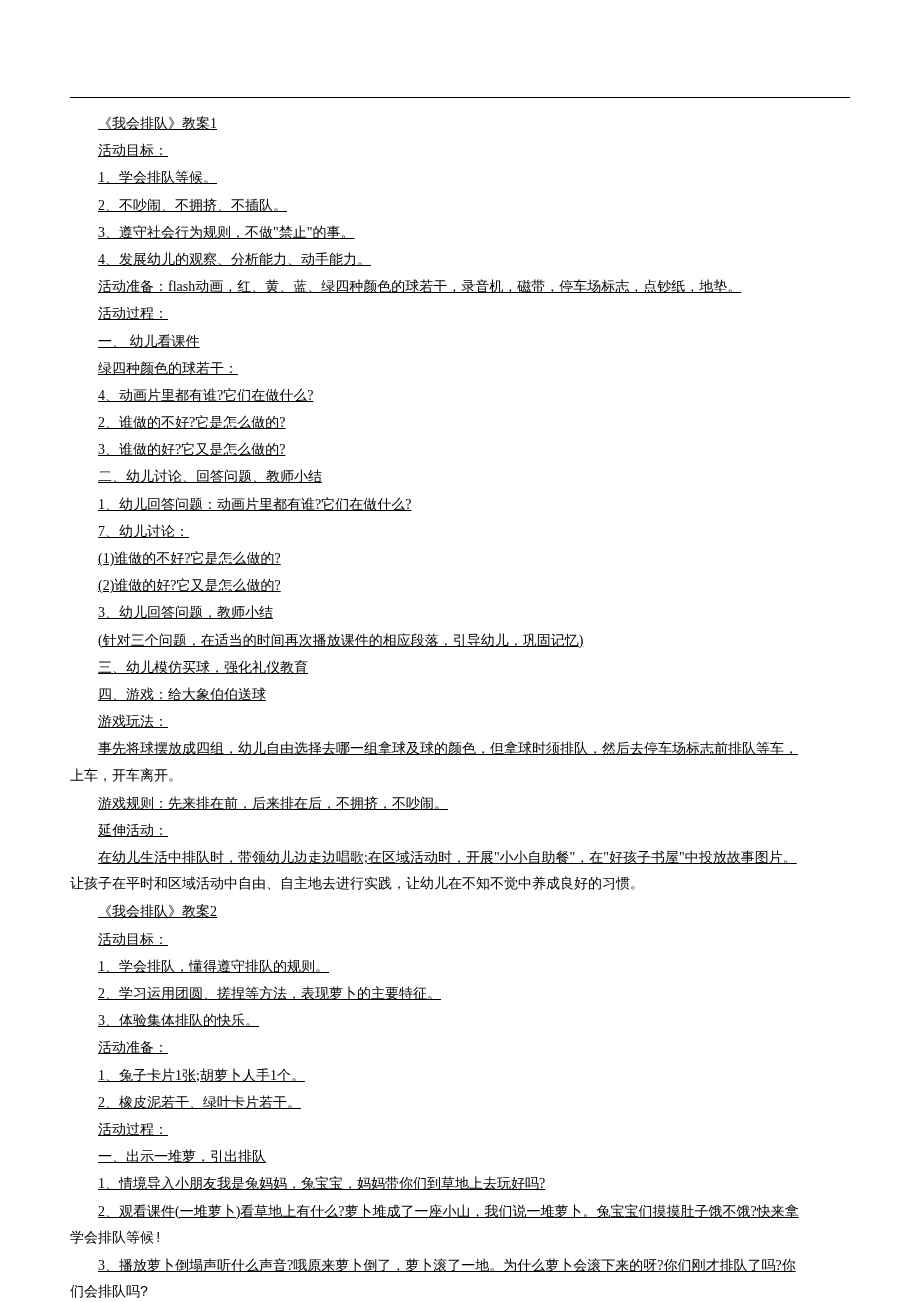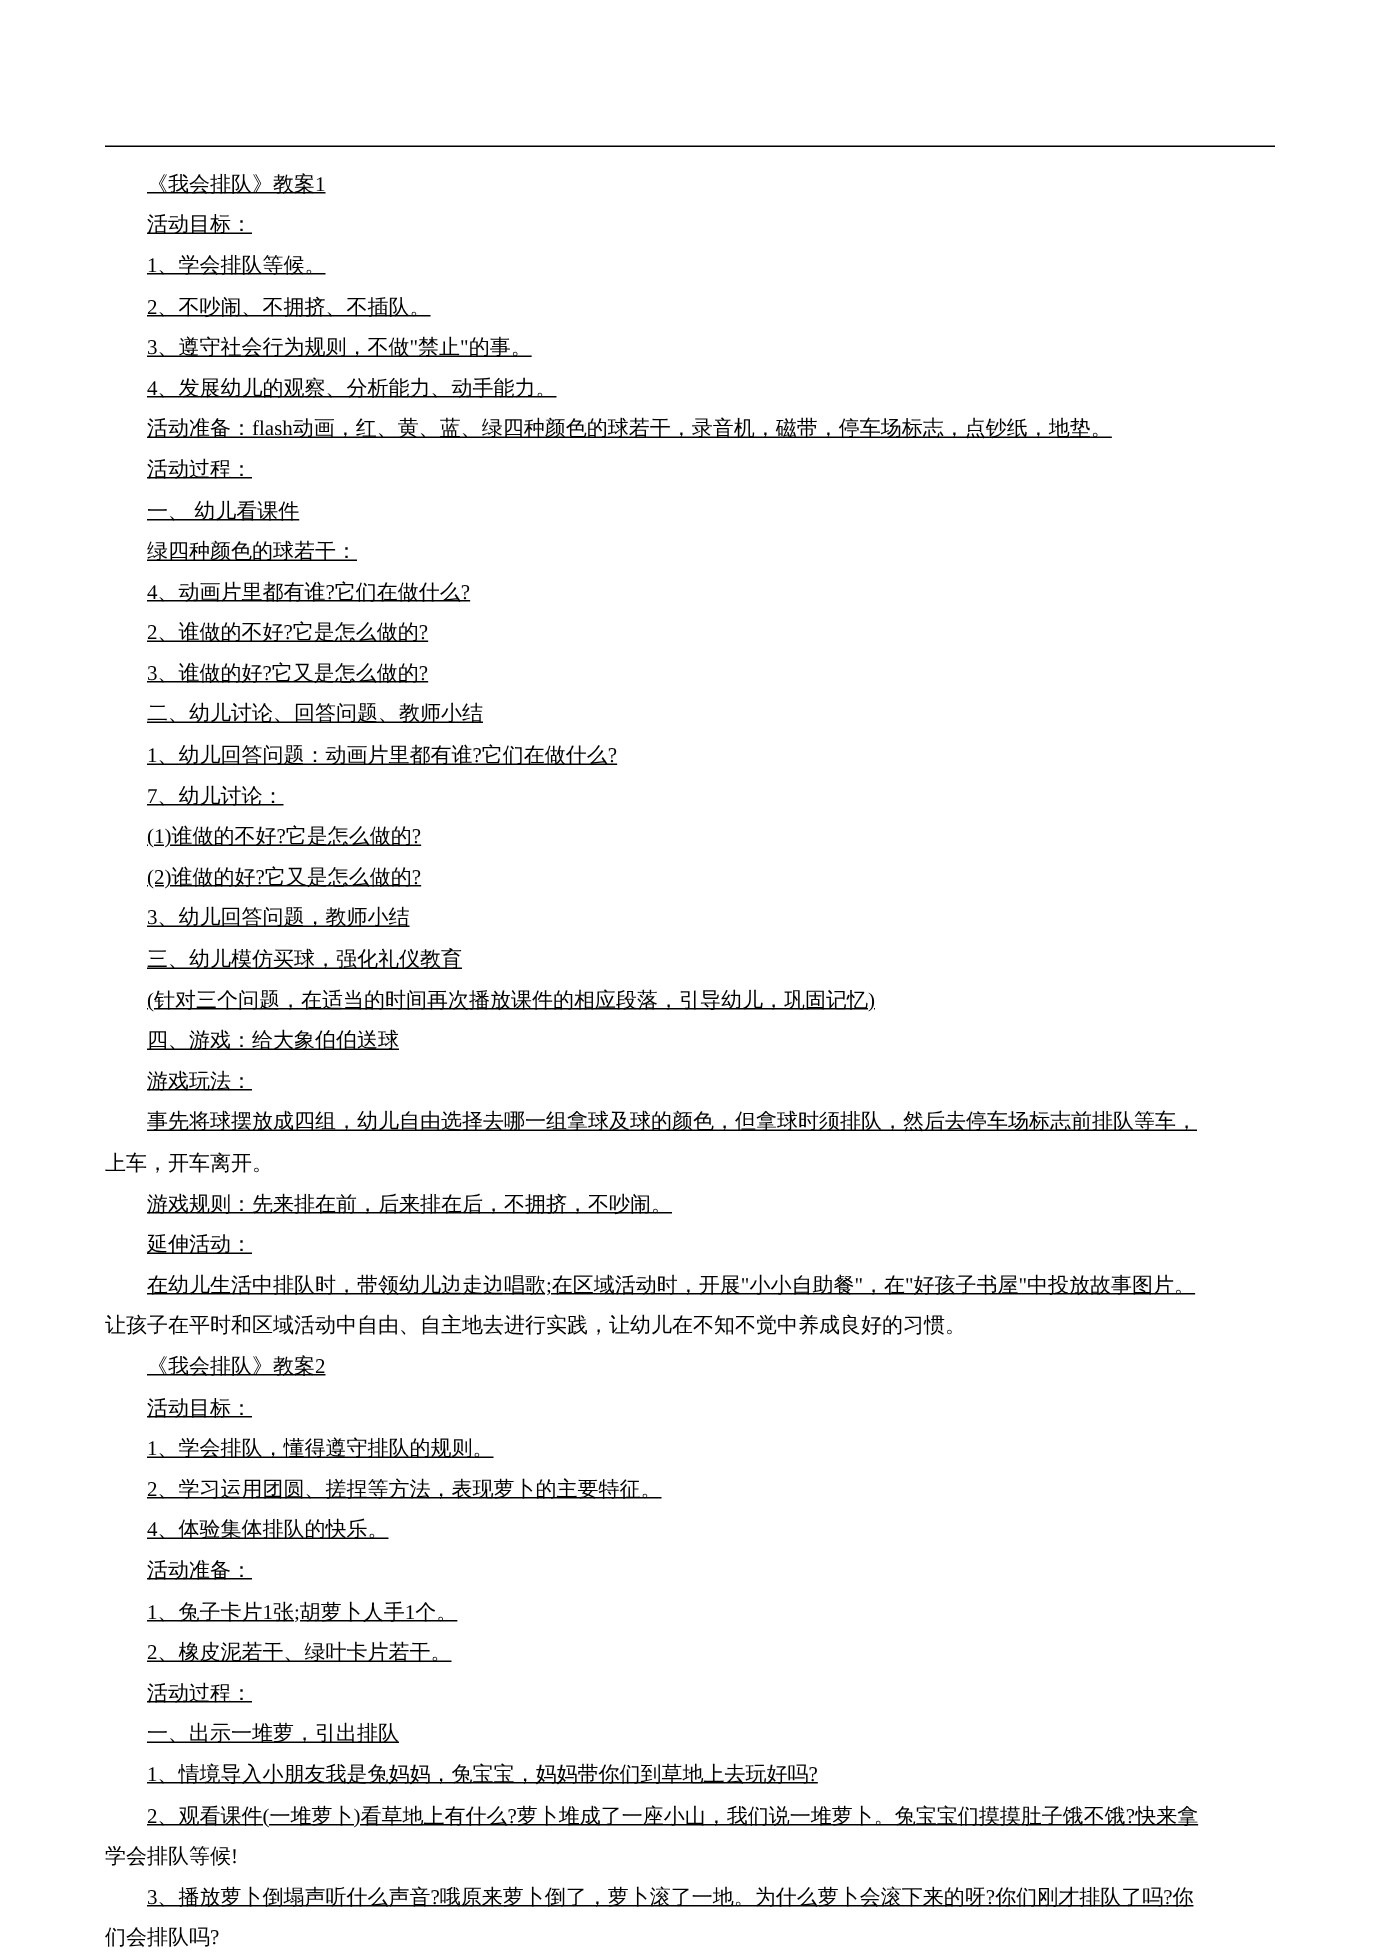--- a/index.html
+++ b/index.html
@@ -31,20 +31,21 @@
   }
   .para {
     text-indent: 2em;
     margin: 0;
     padding: 1px 0;
     text-decoration: underline;
   }
   .para-noindent {
     margin: 0;
     padding: 1px 0;
+    font-family: Liberation Mono, monospace;
   }
 </style>
 </head>
 <body>
 
 <div class="page">
   <hr class="hr-top">
   <div class="content" id="content">
       <p class="para">《我会排队》教案1</p>
       <p class="para">活动目标：</p>
@@ -58,35 +59,35 @@
       <p class="para">绿四种颜色的球若干：</p>
       <p class="para">4、动画片里都有谁?它们在做什么?</p>
       <p class="para">2、谁做的不好?它是怎么做的?</p>
       <p class="para">3、谁做的好?它又是怎么做的?</p>
       <p class="para">二、幼儿讨论、回答问题、教师小结</p>
       <p class="para">1、幼儿回答问题：动画片里都有谁?它们在做什么?</p>
       <p class="para">7、幼儿讨论：</p>
       <p class="para">(1)谁做的不好?它是怎么做的?</p>
       <p class="para">(2)谁做的好?它又是怎么做的?</p>
       <p class="para">3、幼儿回答问题，教师小结</p>
+      <p class="para">(针对三个问题，在适当的时间再次播放课件的相应段落，引导幼儿，巩固记忆)</p>
       <p class="para">三、幼儿模仿买球，强化礼仪教育</p>
-      <p class="para">(针对三个问题，在适当的时间再次播放课件的相应段落，引导幼儿，巩固记忆)</p>
       <p class="para">四、游戏：给大象伯伯送球</p>
       <p class="para">游戏玩法：</p>
       <p class="para">事先将球摆放成四组，幼儿自由选择去哪一组拿球及球的颜色，但拿球时须排队，然后去停车场标志前排队等车，</p>
       <p class="para-noindent">上车，开车离开。</p>
       <p class="para">游戏规则：先来排在前，后来排在后，不拥挤，不吵闹。</p>
       <p class="para">延伸活动：</p>
       <p class="para">在幼儿生活中排队时，带领幼儿边走边唱歌;在区域活动时，开展"小小自助餐"，在"好孩子书屋"中投放故事图片。</p>
       <p class="para-noindent">让孩子在平时和区域活动中自由、自主地去进行实践，让幼儿在不知不觉中养成良好的习惯。</p>
       <p class="para">《我会排队》教案2</p>
       <p class="para">活动目标：</p>
       <p class="para">1、学会排队，懂得遵守排队的规则。</p>
       <p class="para">2、学习运用团圆、搓捏等方法，表现萝卜的主要特征。</p>
-      <p class="para">4、体验集体排队的快乐。</p>
+      <p class="para">3、体验集体排队的快乐。</p>
       <p class="para">活动准备：</p>
       <p class="para">1、兔子卡片1张;胡萝卜人手1个。</p>
       <p class="para">2、橡皮泥若干、绿叶卡片若干。</p>
       <p class="para">活动过程：</p>
       <p class="para">一、出示一堆萝，引出排队</p>
       <p class="para">1、情境导入小朋友我是兔妈妈，兔宝宝，妈妈带你们到草地上去玩好吗?</p>
       <p class="para">2、观看课件(一堆萝卜)看草地上有什么?萝卜堆成了一座小山，我们说一堆萝卜。兔宝宝们摸摸肚子饿不饿?快来拿</p>
       <p class="para-noindent">学会排队等候!</p>
       <p class="para">3、播放萝卜倒塌声听什么声音?哦原来萝卜倒了，萝卜滚了一地。为什么萝卜会滚下来的呀?你们刚才排队了吗?你</p>
       <p class="para-noindent">们会排队吗?</p>

